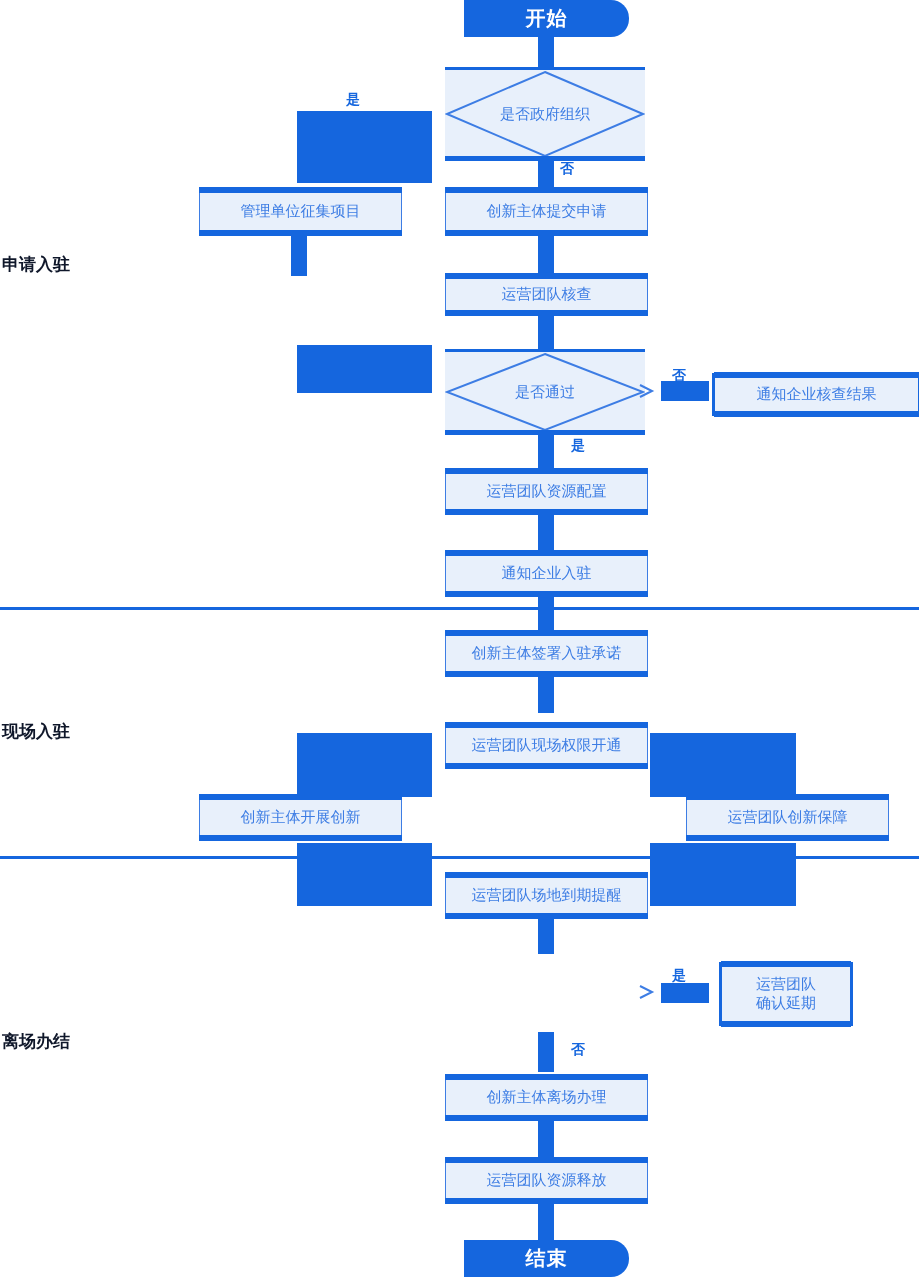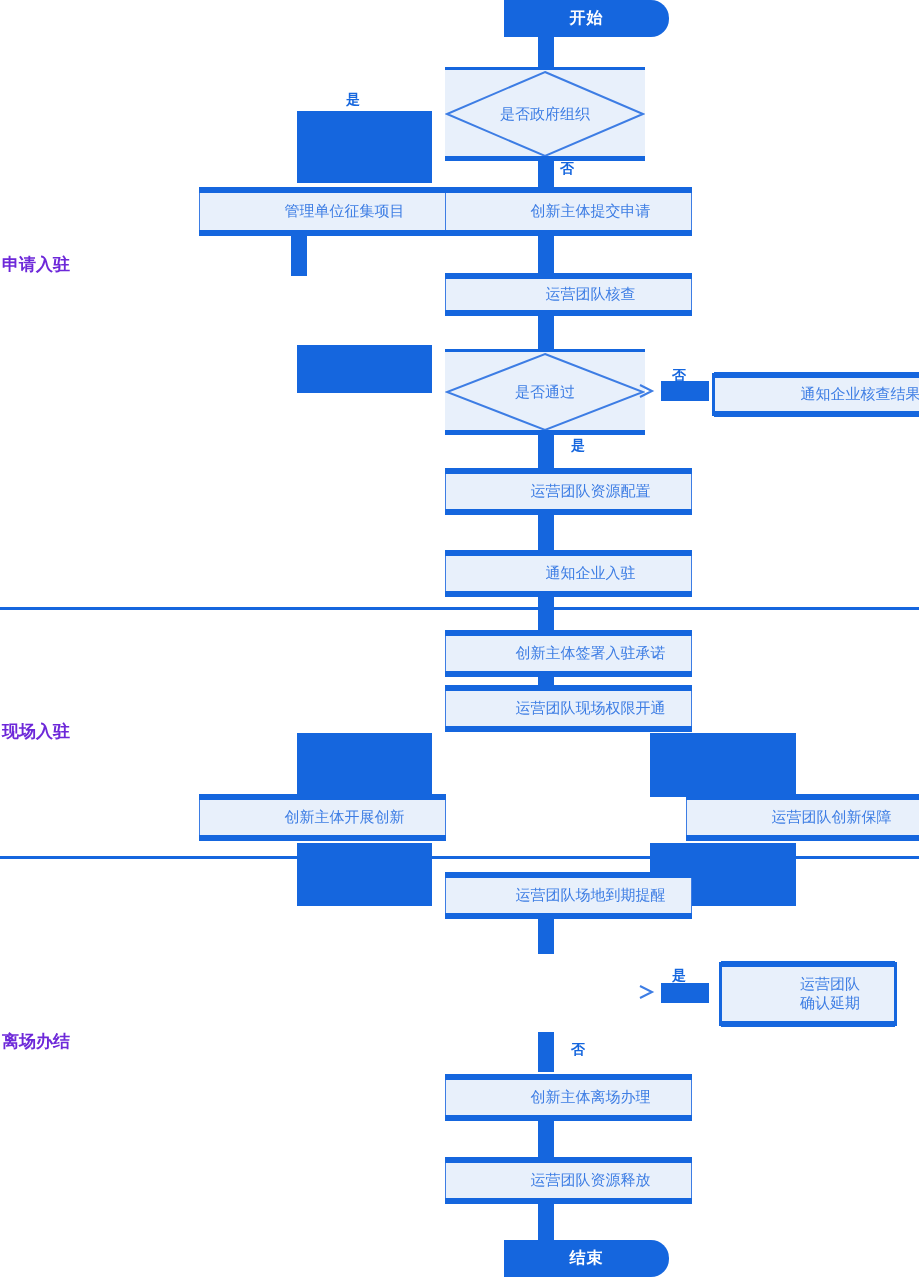--- a/index.html
+++ b/index.html
@@ -3,32 +3,32 @@
 <meta charset="utf-8">
 <style>
   html,body{margin:0;padding:0;background:#ffffff;}
   body{font-family:"Liberation Sans","DejaVu Sans",sans-serif;}
   #stage{position:relative;width:919px;height:1277px;overflow:hidden;background:#fff;}
 
   
   .divider{position:absolute;left:0;width:919px;height:3px;background:#1566DE;}
 
   
-  .lane-label{position:absolute;color:#6d28d9;font-weight:bold;font-size:17px;
+  .lane-label{position:absolute;color:#0f172a;font-weight:bold;font-size:17px;
     letter-spacing:0px;white-space:nowrap;line-height:1;}
 
   
   .terminator{position:absolute;background:#1566DE;border-radius:10px;
     display:flex;align-items:center;justify-content:center;
-    color:#ffffff;font-size:16px;font-weight:bold;letter-spacing:1px;margin-left:40px;}
+    color:#ffffff;font-size:20px;font-weight:bold;letter-spacing:1px;}
 
   
   .proc{position:absolute;background:#E8F0FB;border:1.5px solid #3D7DE4;
     display:flex;align-items:center;justify-content:center;text-align:center;
-    color:#3D7DE4;font-size:15px;line-height:1.25;padding-left:44px;}
+    color:#3D7DE4;font-size:15px;line-height:1.25;}
   
   .proc::before,.proc::after{content:"";position:absolute;left:-1px;right:-1px;
     height:6px;background:#1566DE;}
   .proc::before{top:-4px;}
   .proc::after{bottom:-4px;}
 
   
   .proc.side{border:3px solid #1566DE;background:#E8F0FB;}
 
   
@@ -111,21 +111,21 @@
   <div class="branch" style="left:571px;top:438px;">是</div>
 
   <div class="proc" style="left:445px;top:471px;width:201px;height:39px;">运营团队资源配置</div>
   <div class="conn" style="left:538px;top:513px;width:16px;height:40px;"></div>
   <div class="proc" style="left:445px;top:553px;width:201px;height:39px;">通知企业入驻</div>
 
   <div class="conn" style="left:538px;top:594px;width:16px;height:38px;"></div>
 
   <div class="proc" style="left:445px;top:633px;width:201px;height:39px;">创新主体签署入驻承诺</div>
   <div class="conn" style="left:538px;top:675px;width:16px;height:38px;"></div>
-  <div class="proc" style="left:445px;top:688px;width:201px;height:39px;">运营团队现场权限开通</div>
+  <div class="proc" style="left:445px;top:725px;width:201px;height:39px;">运营团队现场权限开通</div>
 
   <div class="conn" style="left:297px;top:733px;width:135px;height:64px;"></div>
   <div class="conn" style="left:650px;top:733px;width:146px;height:64px;"></div>
 
   <div class="proc" style="left:686px;top:797px;width:201px;height:39px;">运营团队创新保障</div>
   <div class="proc" style="left:199px;top:797px;width:201px;height:39px;">创新主体开展创新</div>
 
   <div class="conn" style="left:297px;top:843px;width:135px;height:63px;"></div>
   <div class="conn" style="left:650px;top:843px;width:146px;height:63px;"></div>
 

